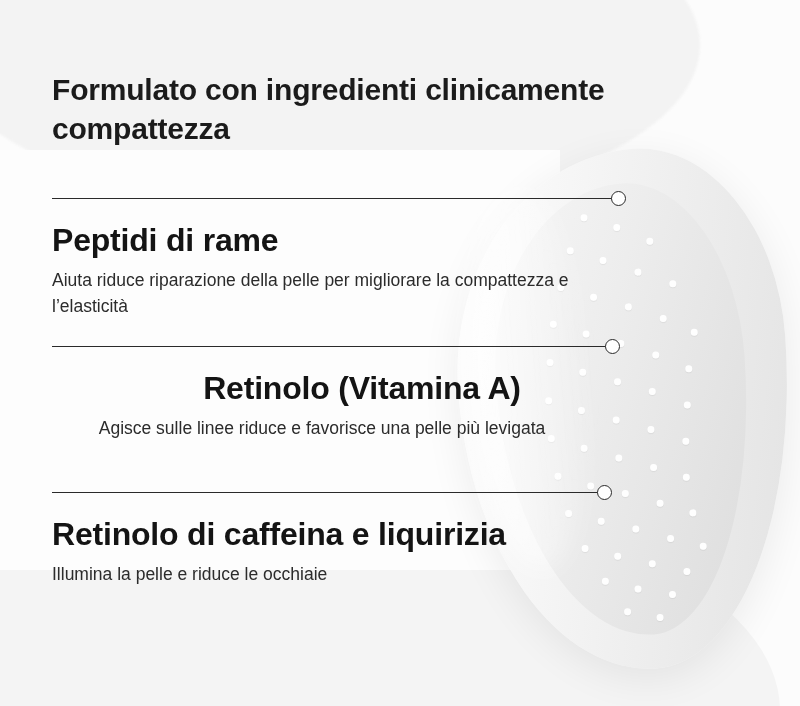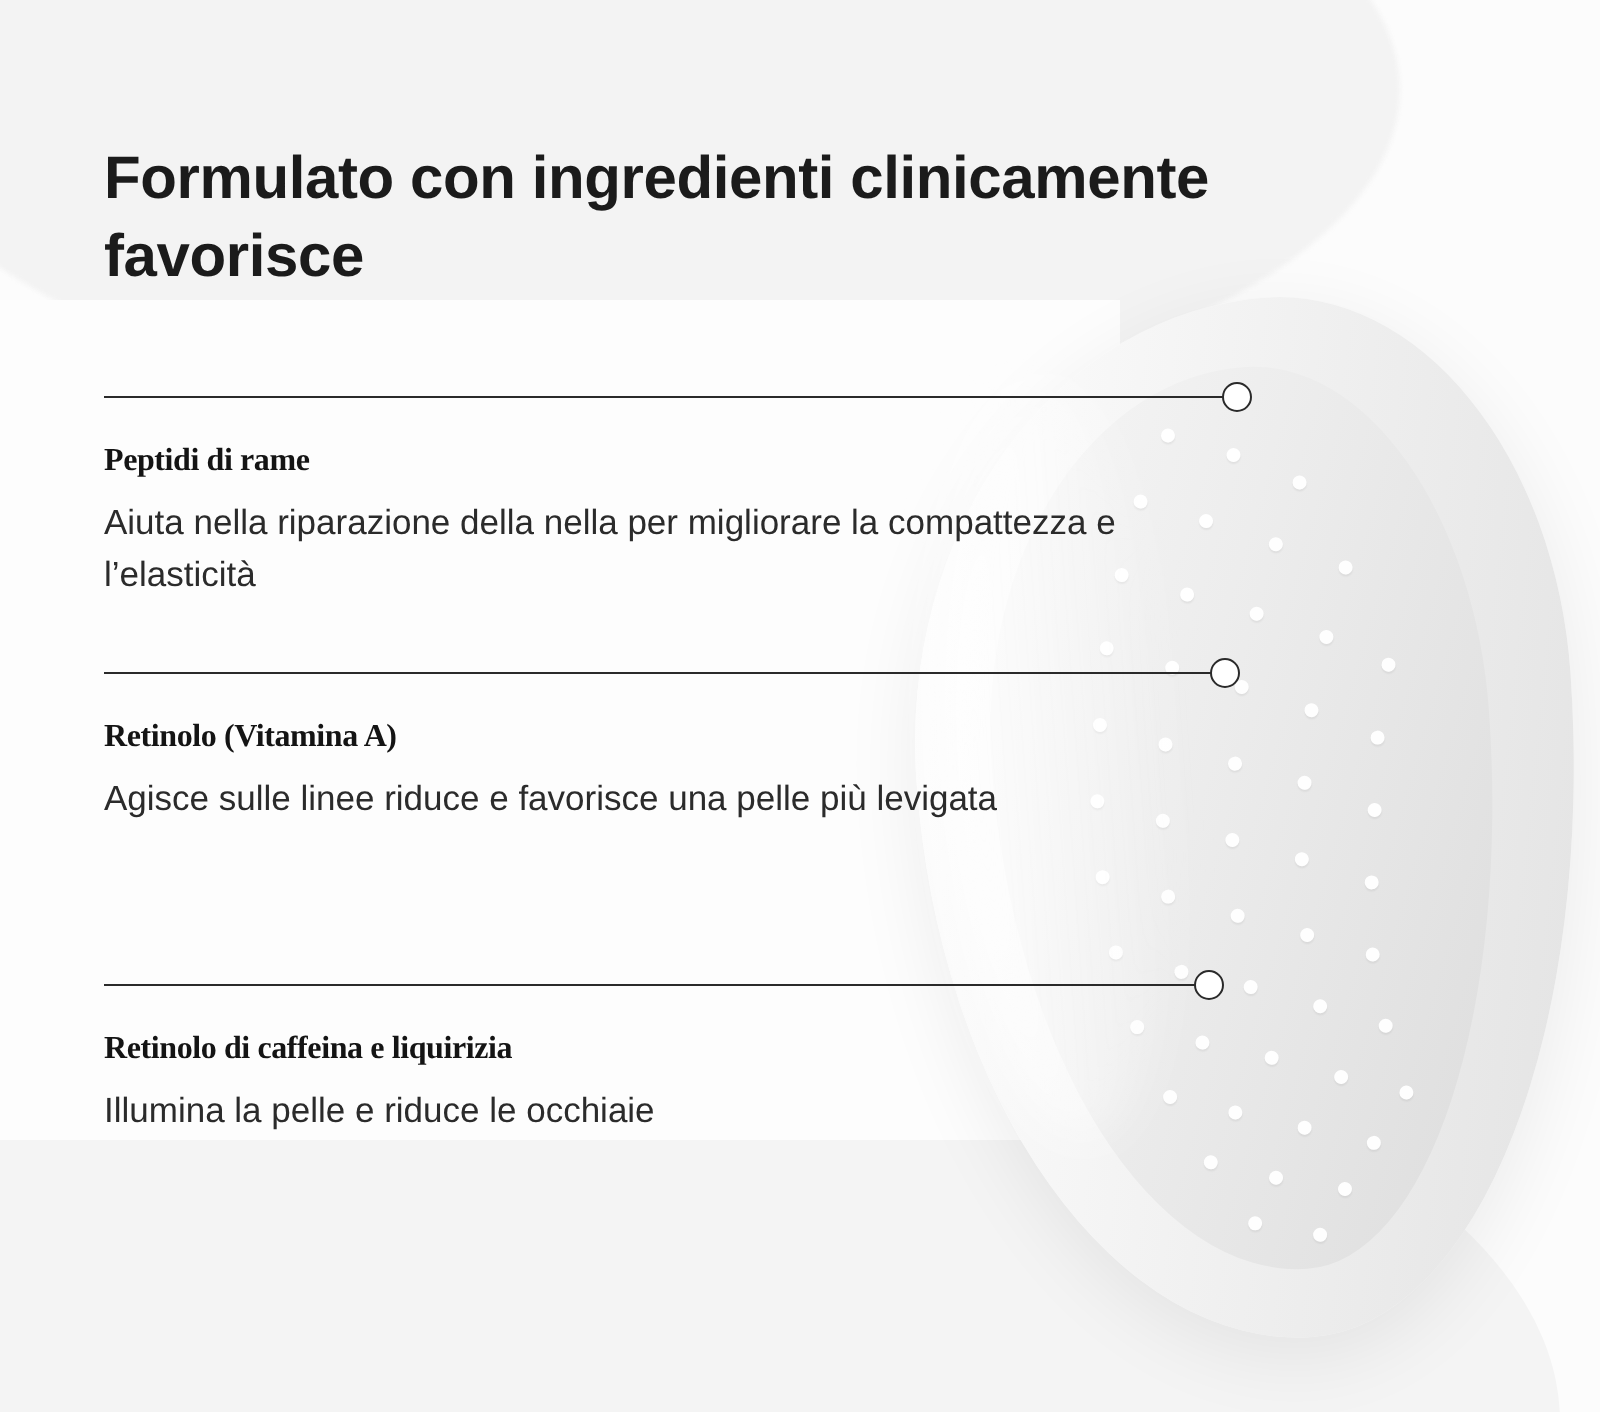--- a/index.html
+++ b/index.html
@@ -121,21 +121,21 @@
     letter-spacing: -0.2px;
   }
 
   
   .ingredient {
     position: absolute;
     left: 52px;
     width: 620px;
   }
   .ing-1 { top: 190px; }
-  .ing-2 { top: 328px; }
+  .ing-2 { top: 338px; text-align: center; }
   .ing-3 { top: 484px; }
 
   .rule {
     position: relative;
     height: 18px;
   }
   .rule .line {
     position: absolute;
     left: 0;
     top: 8px;
@@ -155,25 +155,24 @@
     border-radius: 50%;
     background: #ffffff;
     box-sizing: border-box;
   }
   .ing-1 .rule .node { left: 559px; }
   .ing-2 .rule .node { left: 553px; }
   .ing-3 .rule .node { left: 545px; }
 
   .ing-title {
     margin-top: 14px;
-    font-size: 16px;
+    font-size: 32px;
     font-weight: bold;
     color: #141414;
     letter-spacing: -0.2px;
-    font-family: Liberation Serif, serif;
   }
   .ing-desc {
     margin-top: 8px;
     font-size: 17.5px;
     line-height: 1.5;
     color: #2b2b2b;
     width: 540px;
   }
 
   
@@ -259,29 +258,29 @@
         <i style="left:92px;top:392px"></i>
           <i style="left:124px;top:402px"></i>
           <i style="left:158px;top:410px"></i>
         <i style="left:112px;top:424px"></i>
           <i style="left:144px;top:432px"></i>
       </div>
     </div>
     <div class="patch-highlight"></div>
   </div>
 
-  <div class="headline">Formulato con ingredienti clinicamente favorisce</div>
+  <div class="headline">Formulato con ingredienti clinicamente compattezza</div>
 
   <div class="ingredient ing-1">
     <div class="rule">
       <div class="line"></div>
       <div class="node"></div>
     </div>
     <div class="ing-title">Peptidi di rame</div>
-    <div class="ing-desc">Aiuta nella riparazione della nella per migliorare la compattezza e l’elasticità</div>
+    <div class="ing-desc">Aiuta riduce riparazione della pelle per migliorare la compattezza e l’elasticità</div>
   </div>
 
   <div class="ingredient ing-2">
     <div class="rule">
       <div class="line"></div>
       <div class="node"></div>
     </div>
     <div class="ing-title">Retinolo (Vitamina A)</div>
     <div class="ing-desc">Agisce sulle linee riduce e favorisce una pelle più levigata</div>
   </div>

